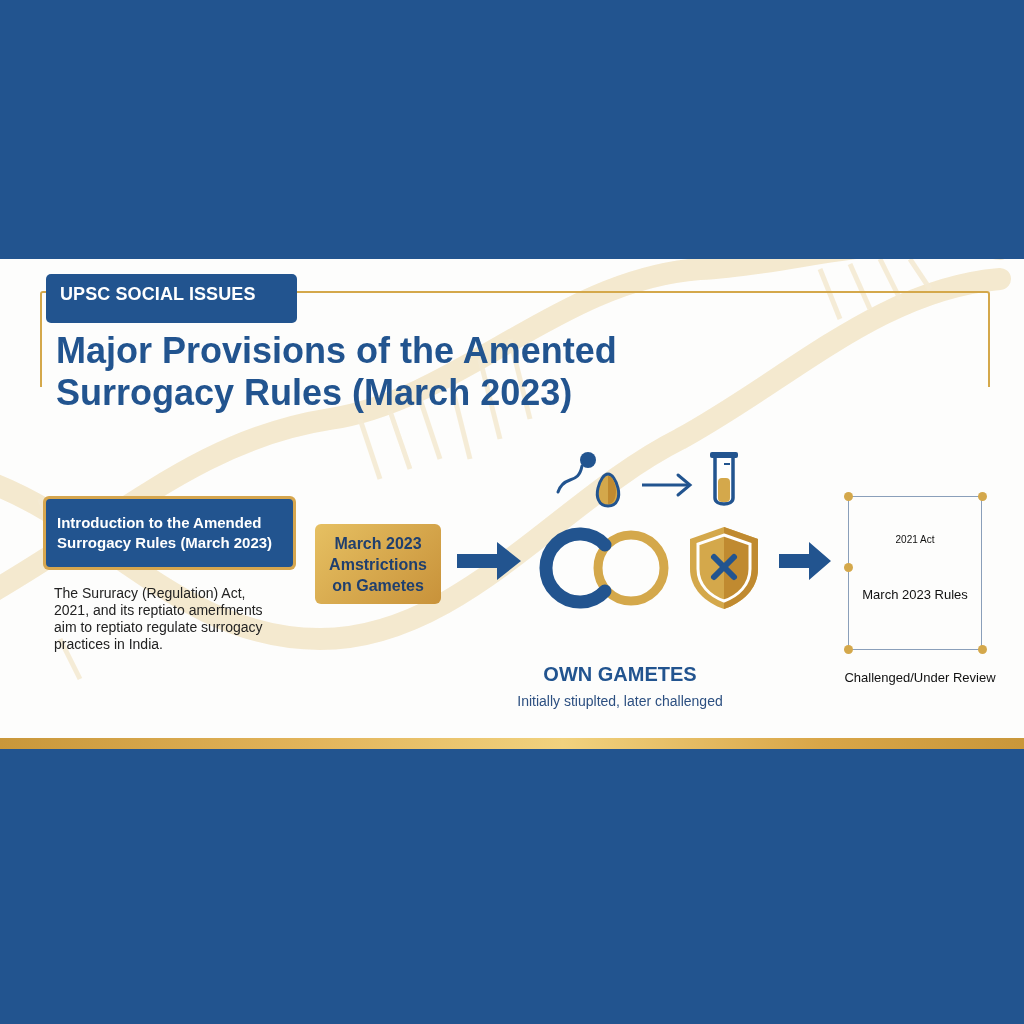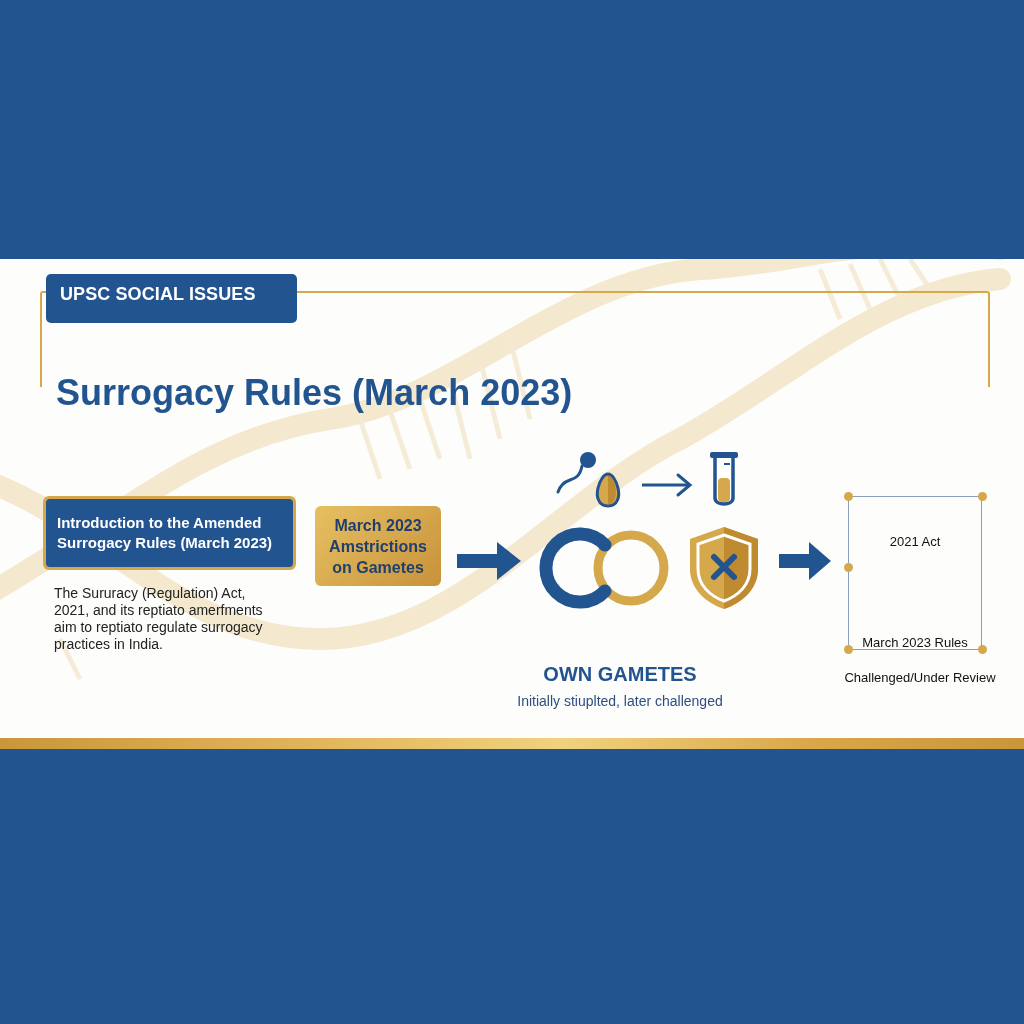--- a/index.html
+++ b/index.html
@@ -12,34 +12,34 @@
   .dna { position:absolute; left:0; top:0; width:1024px; height:479px; }
 
   .frame { position:absolute; left:40px; top:291px; width:946px; height:94px; border-top:2px solid #d4a84b; border-left:2px solid #d4a84b; border-right:2px solid #d4a84b; border-radius:3px 3px 0 0; }
   .tag { position:absolute; left:46px; top:274px; width:251px; height:49px; background:#22548f; border-radius:5px; color:#fff; font-weight:bold; font-size:18px; line-height:40px; padding-left:14px; box-sizing:border-box; letter-spacing:0.1px; }
   .title { position:absolute; left:56px; top:330px; width:680px; color:#22548f; font-weight:bold; font-size:36px; line-height:42px; margin:0; }
 
   .intro-box { position:absolute; left:43px; top:496px; width:253px; height:74px; background:#d6a64e; border-radius:6px; box-sizing:border-box; padding:3px; }
   .intro-inner { width:100%; height:100%; background:#22548f; border-radius:4px; color:#fff; font-weight:bold; font-size:15px; line-height:20px; padding:14px 0 0 11px; box-sizing:border-box; }
   .intro-text { position:absolute; left:54px; top:585px; width:250px; color:#222; font-size:14px; line-height:17px; }
 
-  .gold-box { position:absolute; left:315px; top:506px; width:126px; height:80px; background:linear-gradient(135deg,#e6c062,#c8923a); border-radius:6px; color:#1f3f6e; font-weight:bold; font-size:16px; line-height:21px; text-align:center; padding-top:9px; box-sizing:border-box; }
+  .gold-box { position:absolute; left:315px; top:524px; width:126px; height:80px; background:linear-gradient(135deg,#e6c062,#c8923a); border-radius:6px; color:#1f3f6e; font-weight:bold; font-size:16px; line-height:21px; text-align:center; padding-top:9px; box-sizing:border-box; }
 
   .arrow { position:absolute; }
   .icons-top { position:absolute; left:552px; top:448px; width:190px; height:70px; }
   .rings { position:absolute; left:535px; top:525px; width:140px; height:85px; }
   .shield { position:absolute; left:688px; top:525px; width:72px; height:86px; }
 
   .only-title { position:absolute; left:462px; top:640px; width:316px; color:#22548f; font-weight:bold; font-size:20px; line-height:23px; text-align:center; }
   .only-sub { position:absolute; left:462px; top:693px; width:316px; color:#2c4f80; font-size:14px; line-height:17px; text-align:center; }
 
   .review-box { position:absolute; left:848px; top:496px; width:134px; height:154px; border:1.5px solid #8a9fba; box-sizing:border-box; }
   .dot { position:absolute; width:9px; height:9px; background:#d4a84b; border-radius:50%; }
-  .rb-line1 { position:absolute; left:848px; top:534px; width:134px; text-align:center; font-size:13px; color:#111; }
-  .rb-line2 { position:absolute; left:848px; top:587px; width:196px; margin-left:-31px; text-align:center; font-size:13px; color:#111;margin-top:48px; }
+  .rb-line1 { position:absolute; left:848px; top:534px; width:134px; text-align:center; font-size:10px; color:#111; }
+  .rb-line2 { position:absolute; left:848px; top:587px; width:196px; margin-left:-31px; text-align:center; font-size:13px; color:#111; }
   .rb-caption { position:absolute; left:832px; top:670px; width:176px; text-align:center; font-size:13px; color:#111; }
 </style>
 </head>
 <body>
 
 <div class="band-top"></div>
 
 <div class="panel">
   <svg class="dna" viewBox="0 0 1024 479" preserveAspectRatio="none">
     <g fill="none" stroke="#f3e6c8" stroke-width="22" stroke-linecap="round" opacity="0.85">
@@ -60,21 +60,21 @@
       <line x1="880" y1="0" x2="900" y2="40"></line>
         <line x1="910" y1="0" x2="930" y2="30"></line>
       <line x1="60" y1="380" x2="80" y2="420"></line>
     </g>
   </svg>
 </div>
 
 <div class="frame"></div>
 <div class="tag">UPSC SOCIAL ISSUES</div>
 <h1 class="title">
-  <br>
+  <span>Major Provisions of the Amented</span><br>
   <span>Surrogacy Rules (March 2023)</span>
 </h1>
 
 <div class="intro-box">
   <div class="intro-inner">
     <span>Introduction to the Amended</span><br>
     <span>Surrogacy Rules (March 2023)</span>
   </div>
 </div>
 <div class="intro-text">

